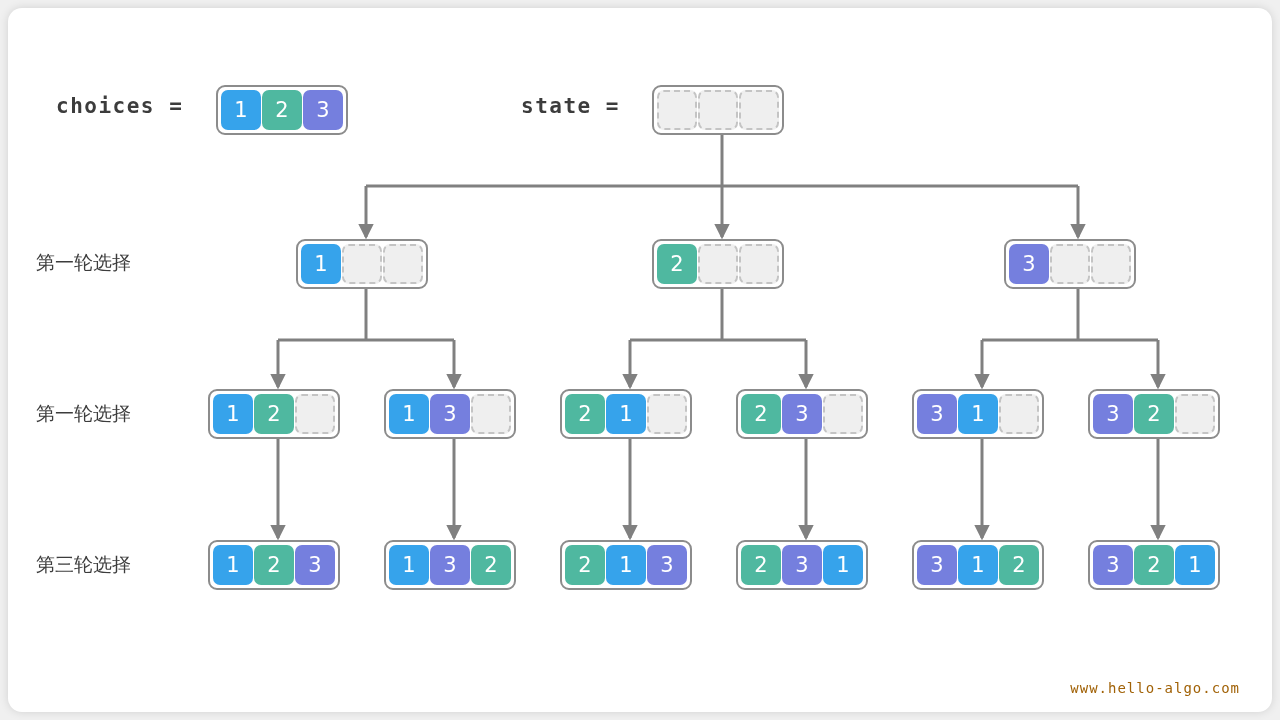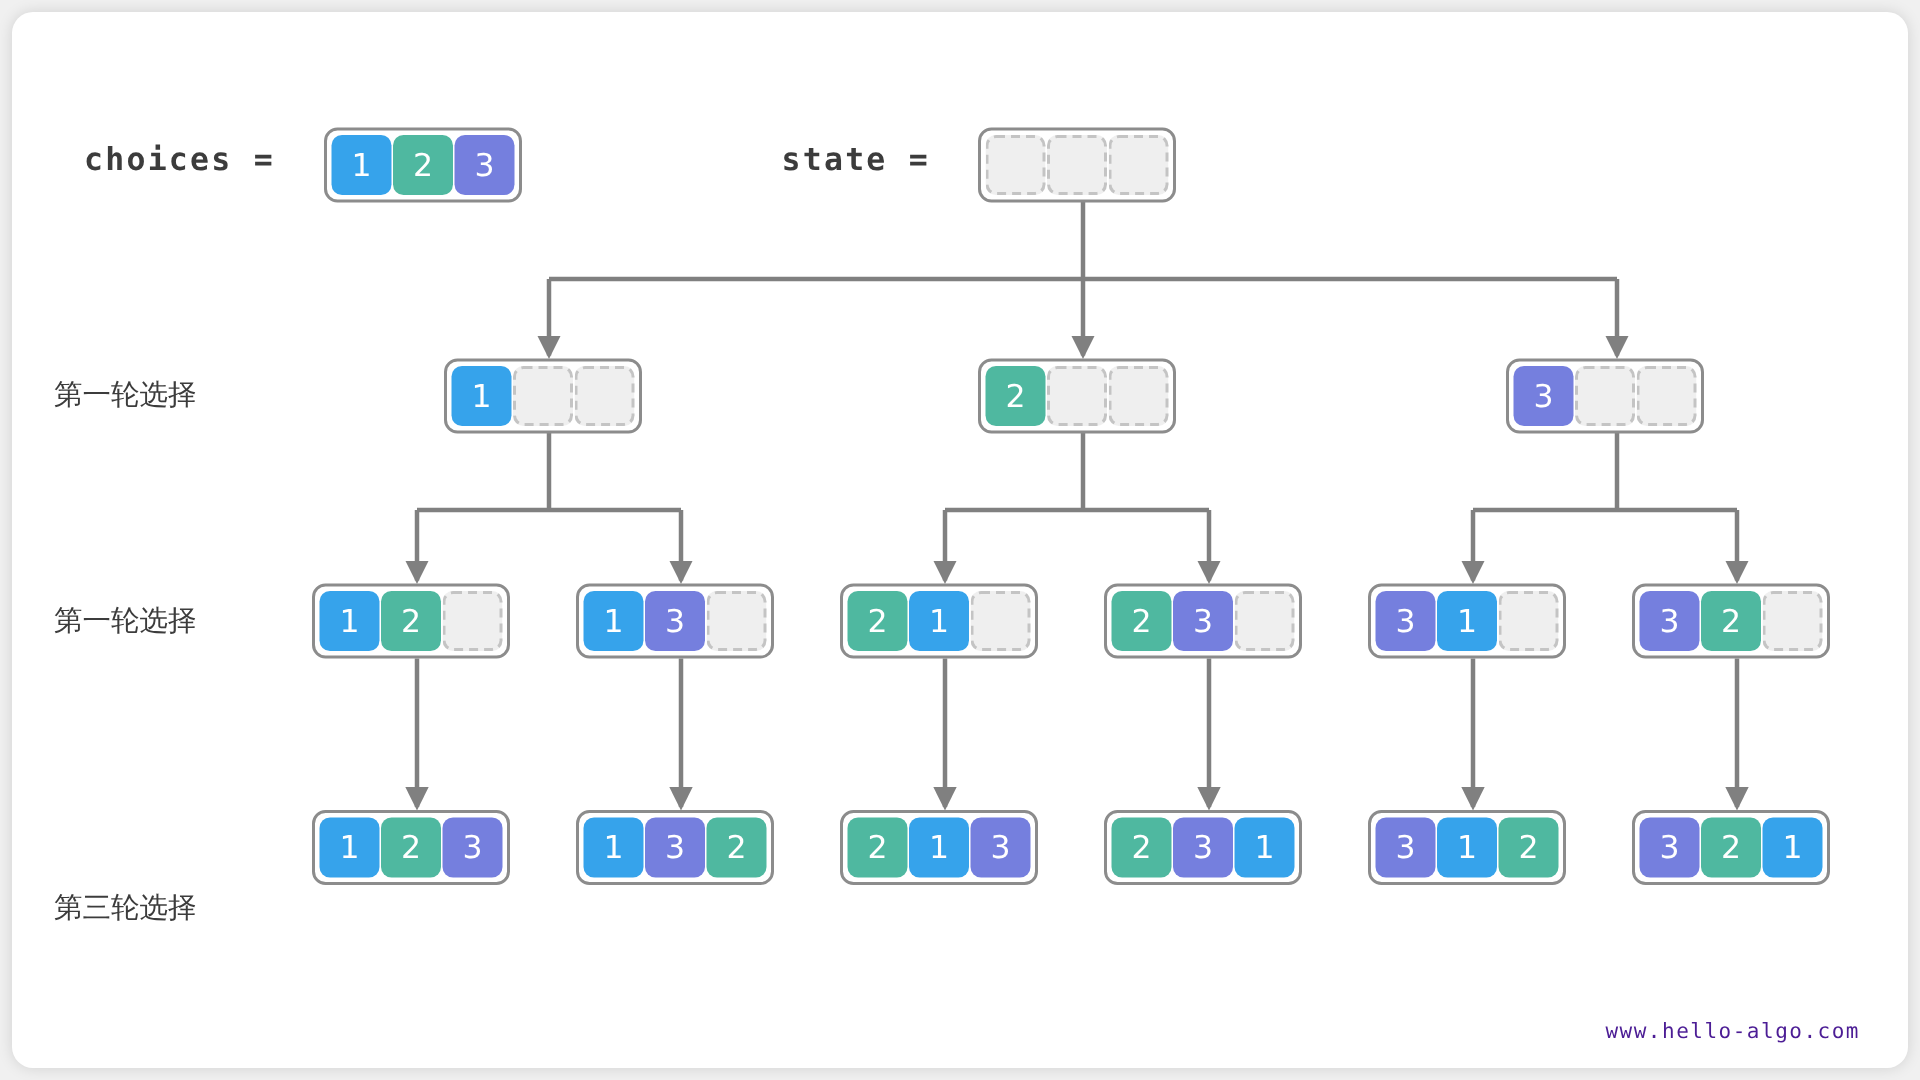--- a/index.html
+++ b/index.html
@@ -54,21 +54,21 @@
     font-size: 19px;
     color: #3c3c3c;
     white-space: nowrap;
   }
   .watermark {
     position: absolute;
     right: 40px;
     bottom: 24px;
     font-family: "DejaVu Sans Mono", "Liberation Mono", monospace;
     font-size: 14px;
-    color: #4c1d95;
+    color: #a16207;
     letter-spacing: 1px;
     white-space: nowrap;
   }
 
   
   .array {
     position: absolute;
     display: flex;
     align-items: center;
     box-sizing: border-box;
@@ -140,21 +140,21 @@
       <path d="M 982 439 L 982 538" marker-end="url(#arrow)"></path>
       <path d="M 1158 439 L 1158 538" marker-end="url(#arrow)"></path>
     </g>
   </svg>
 
   <div class="mono-label" style="left:56px; top:94px;">choices =</div>
   <div class="mono-label" style="left:521px; top:94px;">state =</div>
 
   <div class="row-label" style="left:36px; top:250px;">第一轮选择</div>
   <div class="row-label" style="left:36px; top:401px;">第一轮选择</div>
-  <div class="row-label" style="left:36px; top:552px;margin-top:40px;">第三轮选择</div>
+  <div class="row-label" style="left:36px; top:552px;">第三轮选择</div>
 
   <div id="arrays-layer">
       <div class="array" style="left: 216px; top: 85px;">
         <div class="cell" style="background: rgb(54, 163, 235);">1</div>
         <div class="cell" style="background: rgb(79, 184, 160);">2</div>
         <div class="cell" style="background: rgb(117, 127, 222);">3</div>
       </div>
       <div class="array" style="left: 652px; top: 85px;">
         <div class="cell empty"></div>
         <div class="cell empty"></div>

